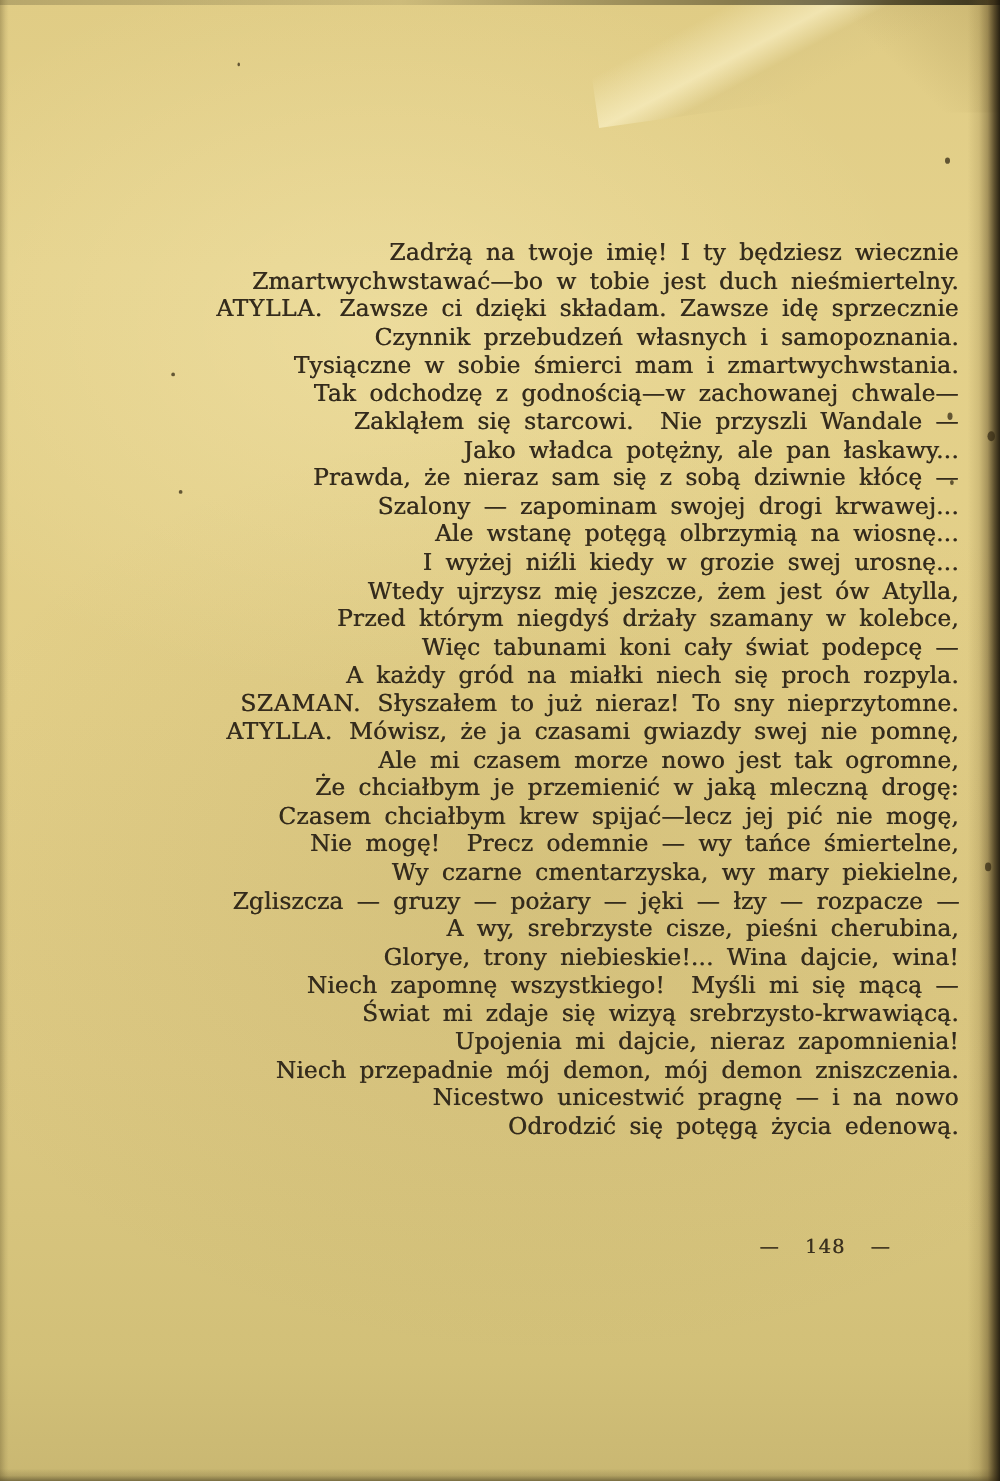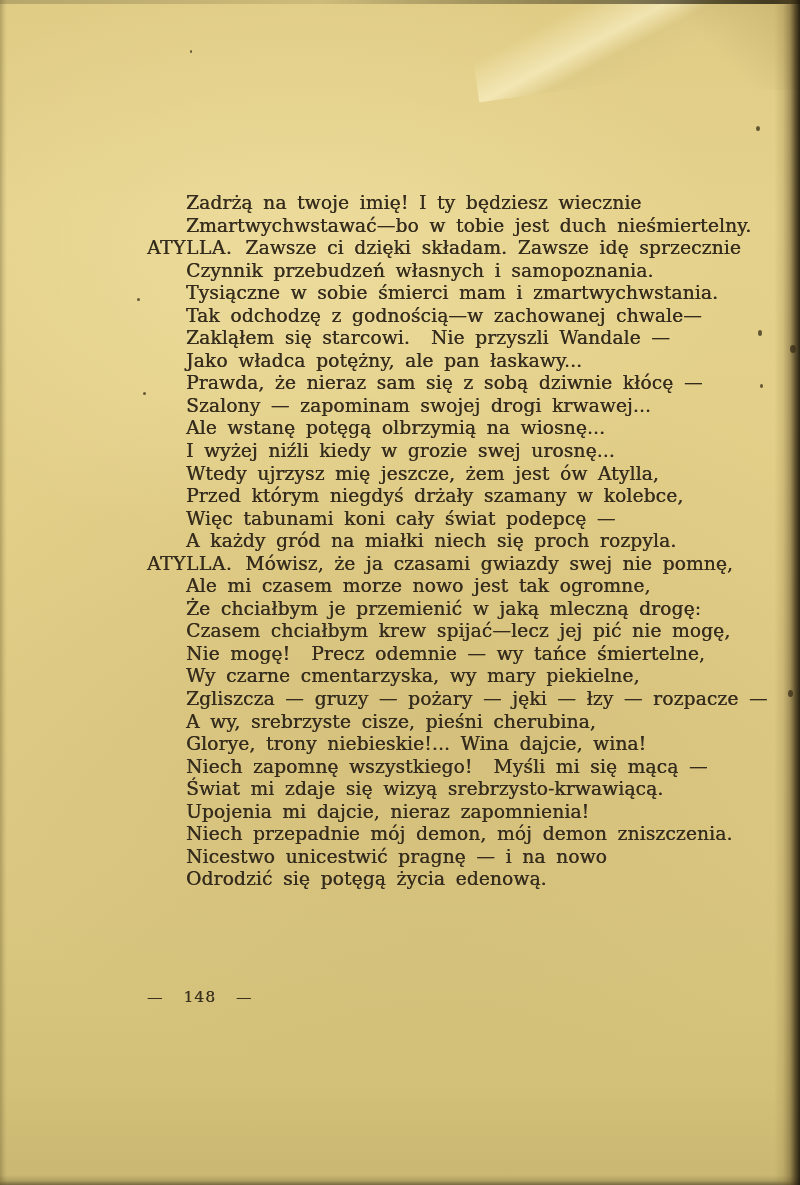--- a/index.html
+++ b/index.html
@@ -55,29 +55,29 @@
     left: 147px;
     top: 192px;
     width: 620px;
     color: #342b1c;
     font-size: 18.6px;
     line-height: 22.55px;
     letter-spacing: 0.15px;
     word-spacing: 0.24em;
     text-shadow: 0.4px 0 0 rgba(52,43,28,0.85);
   }
-  .line { white-space: pre; height: 22.55px; }
+  .line { white-space: pre; height: 22.55px; text-align: right; }
   .line.indent { padding-left: 39px; }
   .speaker { margin-right: 13px; letter-spacing: 0.6px; }
   .page-number {
     position: absolute;
     left: 147px;
     top: 988px;
     width: 566px;
-    text-align: left;
+    text-align: right;
     color: #3a301e;
     font-size: 15.5px;
     letter-spacing: 1px;
     word-spacing: 14px;
     text-shadow: 0.3px 0 0 rgba(58,48,30,0.8);
   }
 </style>
 </head>
 <body>
 
@@ -109,20 +109,21 @@
       <div class="line indent"><span>Zakląłem się starcowi.  Nie przyszli Wandale —</span></div>
       <div class="line indent"><span>Jako władca potężny, ale pan łaskawy...</span></div>
       <div class="line indent"><span>Prawda, że nieraz sam się z sobą dziwnie kłócę —</span></div>
       <div class="line indent"><span>Szalony — zapominam swojej drogi krwawej...</span></div>
       <div class="line indent"><span>Ale wstanę potęgą olbrzymią na wiosnę...</span></div>
       <div class="line indent"><span>I wyżej niźli kiedy w grozie swej urosnę...</span></div>
       <div class="line indent"><span>Wtedy ujrzysz mię jeszcze, żem jest ów Atylla,</span></div>
       <div class="line indent"><span>Przed którym niegdyś drżały szamany w kolebce,</span></div>
       <div class="line indent"><span>Więc tabunami koni cały świat podepcę —</span></div>
       <div class="line indent"><span>A każdy gród na miałki niech się proch rozpyla.</span></div>
+      <div class="line"><span class="speaker">SZAMAN.</span><span>Słyszałem to już nieraz! To sny nieprzytomne.</span></div>
       <div class="line"><span class="speaker">ATYLLA.</span><span>Mówisz, że ja czasami gwiazdy swej nie pomnę,</span></div>
       <div class="line indent"><span>Ale mi czasem morze nowo jest tak ogromne,</span></div>
       <div class="line indent"><span>Że chciałbym je przemienić w jaką mleczną drogę:</span></div>
       <div class="line indent"><span>Czasem chciałbym krew spijać—lecz jej pić nie mogę,</span></div>
       <div class="line indent"><span>Nie mogę!  Precz odemnie — wy tańce śmiertelne,</span></div>
       <div class="line indent"><span>Wy czarne cmentarzyska, wy mary piekielne,</span></div>
       <div class="line indent"><span>Zgliszcza — gruzy — pożary — jęki — łzy — rozpacze —</span></div>
       <div class="line indent"><span>A wy, srebrzyste cisze, pieśni cherubina,</span></div>
       <div class="line indent"><span>Glorye, trony niebieskie!... Wina dajcie, wina!</span></div>
       <div class="line indent"><span>Niech zapomnę wszystkiego!  Myśli mi się mącą —</span></div>

